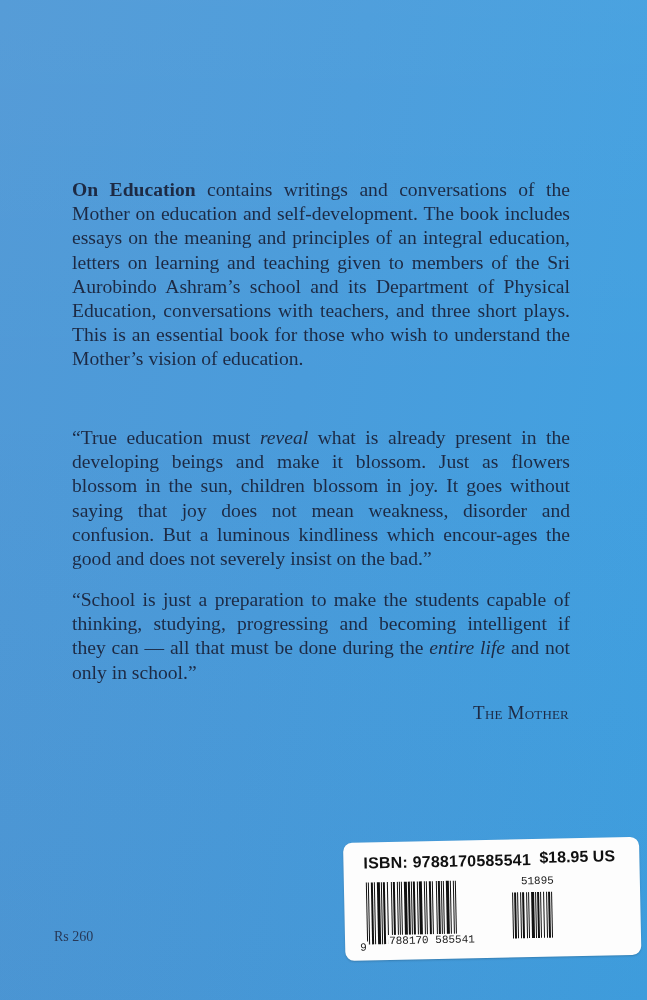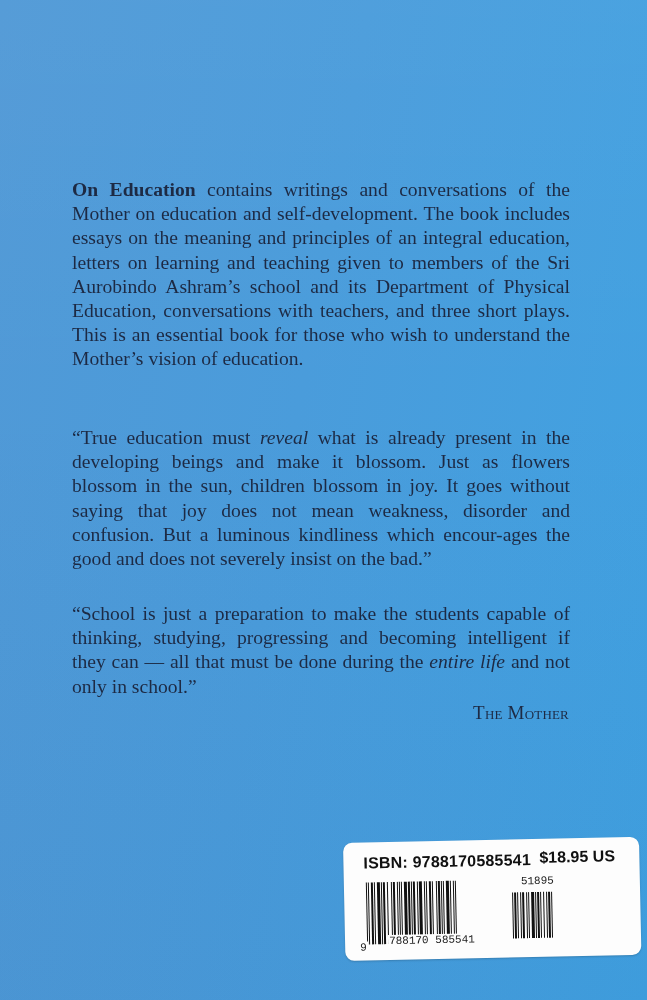--- a/index.html
+++ b/index.html
@@ -14,21 +14,21 @@
     background: linear-gradient(180deg, rgba(255,255,255,0.03) 0%, rgba(0,0,0,0) 40%, rgba(30,60,120,0.06) 100%);
     pointer-events: none;
   }
   .text-block {
     position: absolute; left: 72px; width: 498px;
     font-size: 19.6px; line-height: 24.2px;
     text-align: justify;
   }
   .blurb { top: 178px; }
   .quote1 { top: 426px; }
-  .quote2 { top: 602px; }
+  .quote2 { top: 588px; }
   .text-block b { font-weight: bold; }
   .text-block i { font-style: italic; }
   .attribution {
     position: absolute; top: 702px; right: 78px;
     font-size: 19px; letter-spacing: 0.2px;
     font-variant: small-caps;
   }
   .isbn-print {
     position: absolute; left: 54px; top: 927px;
     font-size: 14px; line-height: 19px; color: #283958;
@@ -73,20 +73,21 @@
 
 <div class="text-block blurb"><b>On Education</b><span> contains writings and conversations of the Mother on education and self-development. The book includes essays on the meaning and principles of an integral education, letters on learning and teaching given to members of the Sri Aurobindo Ashram’s school and its Department of Physical Education, conversations with teachers, and three short plays. This is an essential book for those who wish to understand the Mother’s vision of education.</span></div>
 
 <div class="text-block quote1"><span>“True education must </span><i>reveal</i><span> what is already present in the developing beings and make it blossom. Just as flowers blossom in the sun, children blossom in joy. It goes without saying that joy does not mean weakness, disorder and confusion. But a luminous kindliness which encour-ages the good and does not severely insist on the bad.”</span></div>
 
 <div class="text-block quote2"><span>“School is just a preparation to make the students capable of thinking, studying, progressing and becoming intelligent if they can — all that must be done during the </span><i>entire life</i><span> and not only in school.”</span></div>
 
 <div class="attribution">The Mother</div>
 
 <div class="isbn-print">
+  <div>Rs 260</div>
 </div>
 
 <div class="sticker">
   <div class="sticker-isbn">ISBN: 9788170585541</div>
   <div class="sticker-price">$18.95 US</div>
   <div class="barcode-main" id="bc-main">
       <div class="bar" style="width: 1px; flex: 0 0 1px;"></div>
       <div style="width: 1px; flex: 0 0 1px;"></div>
       <div class="bar" style="width: 1px; flex: 0 0 1px;"></div>
       <div style="width: 2px; flex: 0 0 2px;"></div>

